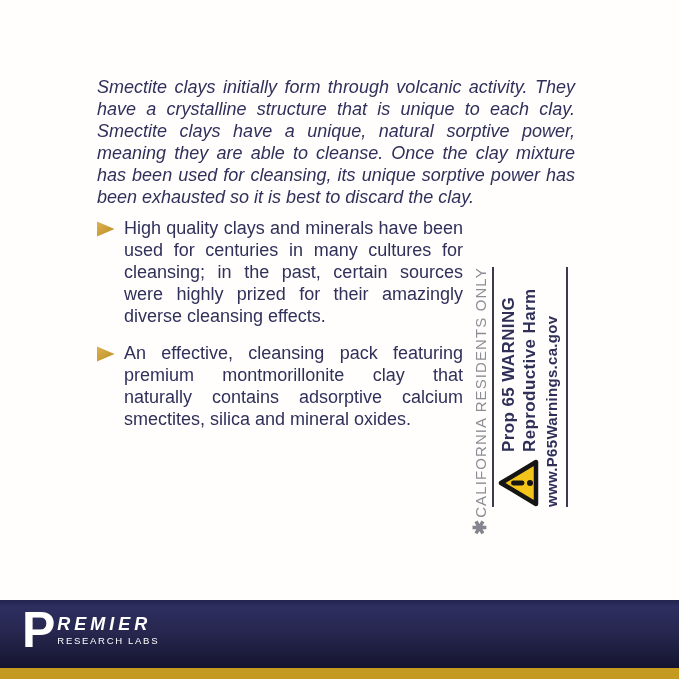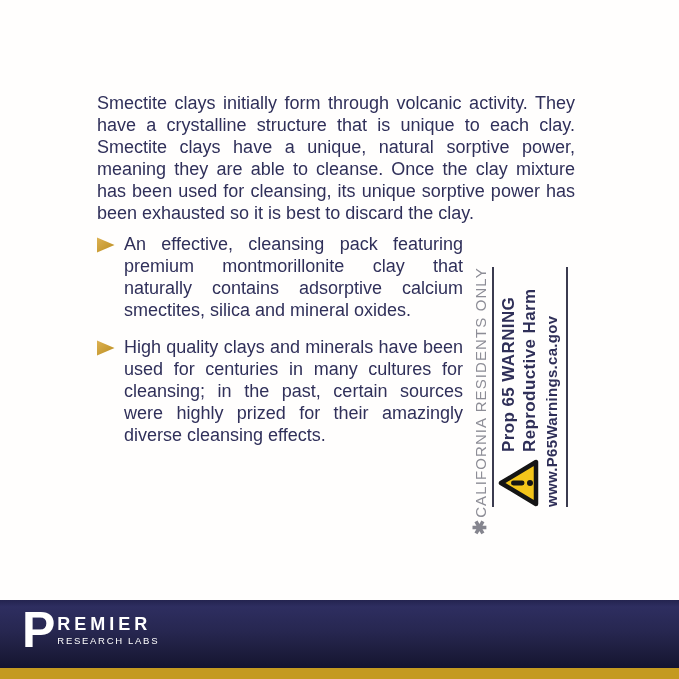--- a/index.html
+++ b/index.html
@@ -8,21 +8,21 @@
     background:#ffffff;
     font-family:"Liberation Sans", sans-serif;
   }
   .canvas { position:absolute; inset:0; background:#fffefd; }
 
   
   .content { position:absolute; left:97px; top:70px; width:478px; color:#30305a; }
   .heading { margin:0; font-size:19.5px; line-height:22px; font-weight:700;
              letter-spacing:0.2px; text-align:justify; }
   .heading .u { text-decoration:underline; text-underline-offset:2px; }
-  .para { margin:22px 0 0 0; font-size:18px; line-height:22px; text-align:justify; }
+  .para { margin:6px 0 0 0; font-size:18px; line-height:22px; text-align:justify;font-style:italic; }
 
   .bullets { margin-top:9px; width:366px; }
   .bullet { position:relative; padding-left:27px; font-size:18px; line-height:22px;
             text-align:justify; }
   .bullet + .bullet { margin-top:15px; }
   .marker { position:absolute; left:0; top:3px; width:18px; height:16px; }
 
   
   .sidebar-rot { position:absolute; left:387px; top:348px; width:270px; height:104px;
                  transform:rotate(-90deg); }
@@ -40,54 +40,54 @@
               margin-top:2px; white-space:nowrap; }
 
   
   .footer { position:absolute; left:0; right:0; bottom:0; height:79px; }
   .navy-bar { position:absolute; left:0; right:0; bottom:11px; height:68px;
     background:linear-gradient(180deg,#24244f 0%, #2e2e60 10%, #272751 45%, #1b1b3a 82%, #141430 100%); }
   .gold-strip { position:absolute; left:0; right:0; bottom:0; height:11px; background:#c49a20; }
   .logo { position:absolute; left:22px; top:9px; display:flex; color:#ffffff; }
   .logo-p { font-size:50px; font-weight:700; line-height:42px; }
   .logo-right { margin-left:2px; padding-top:6px; }
-  .logo-name { font-size:18px; font-weight:700; letter-spacing:4px; line-height:18px; }
+  .logo-name { font-size:18px; font-weight:700; letter-spacing:4px; line-height:18px;font-style:italic; }
   .logo-sub  { font-size:9.5px; font-weight:400; letter-spacing:1.7px; margin-top:2px; }
 </style>
 </head>
 <body>
 
 <div class="canvas">
 
   <div class="content">
 
     <p class="para">Smectite clays initially form through volcanic activity. They have a crystalline structure that is unique to each clay. Smectite clays have a unique, natural sorptive power, meaning they are able to cleanse. Once the clay mixture has been used for cleansing, its unique sorptive power has been exhausted so it is best to discard the clay.</p>
 
     <div class="bullets">
       <div class="bullet">
         <span class="marker">
           <svg width="18" height="16" viewBox="0 0 18 16">
+            <polygon points="0,0.5 17.5,8 0,15.5" fill="url(#goldg)"></polygon>
+          </svg>
+        </span>
+        <span>High quality clays and minerals have been used for centuries in many cultures for cleansing; in the past, certain sources were highly prized for their amazingly diverse cleansing effects.</span>
+      </div>
+      <div class="bullet">
+        <span class="marker">
+          <svg width="18" height="16" viewBox="0 0 18 16">
             <defs>
               <linearGradient id="goldg" x1="0" y1="0" x2="1" y2="1">
                 <stop offset="0" stop-color="#ddb253"></stop>
                   <stop offset="1" stop-color="#ba8c1e"></stop>
               </linearGradient>
             </defs>
             <polygon points="0,0.5 17.5,8 0,15.5" fill="url(#goldg)"></polygon>
           </svg>
         </span>
         <span>An effective, cleansing pack featuring premium montmorillonite clay that naturally contains adsorptive calcium smectites, silica and mineral oxides.</span>
-      </div>
-      <div class="bullet">
-        <span class="marker">
-          <svg width="18" height="16" viewBox="0 0 18 16">
-            <polygon points="0,0.5 17.5,8 0,15.5" fill="url(#goldg)"></polygon>
-          </svg>
-        </span>
-        <span>High quality clays and minerals have been used for centuries in many cultures for cleansing; in the past, certain sources were highly prized for their amazingly diverse cleansing effects.</span>
       </div>
     </div>
   </div>
 
   <div class="sidebar-rot">
     <div class="ca-line"><span class="ast">✱</span><span>CALIFORNIA RESIDENTS ONLY</span></div>
     <div class="prop65">
       <div class="prop65-top">
         <span class="warn-icon">
           <svg width="48" height="42" viewBox="0 0 48 42">

